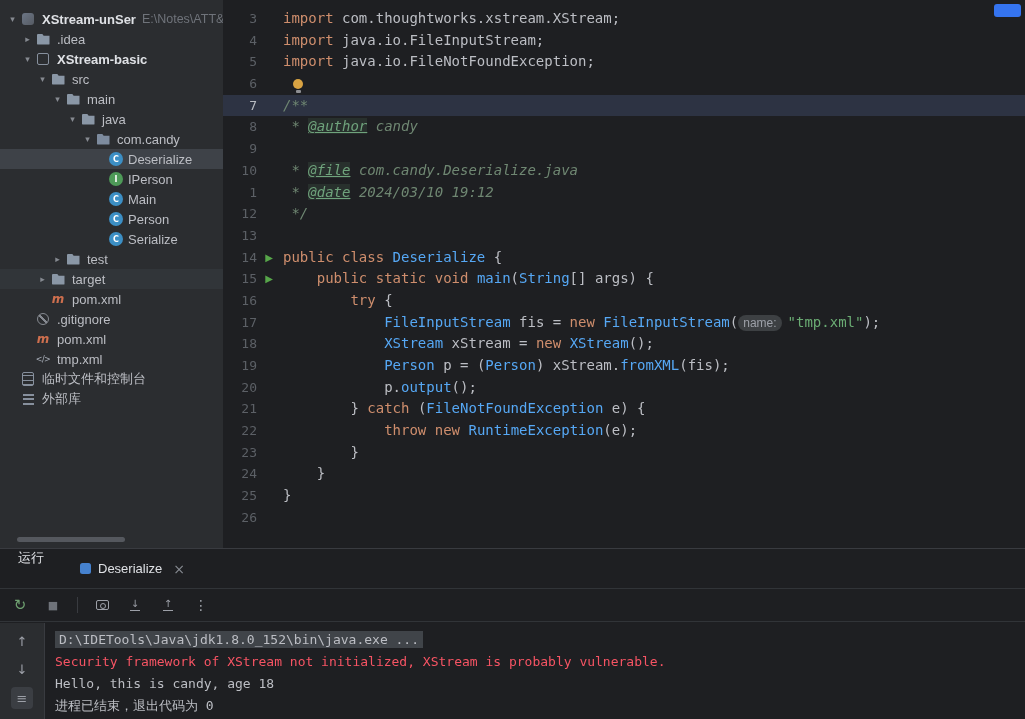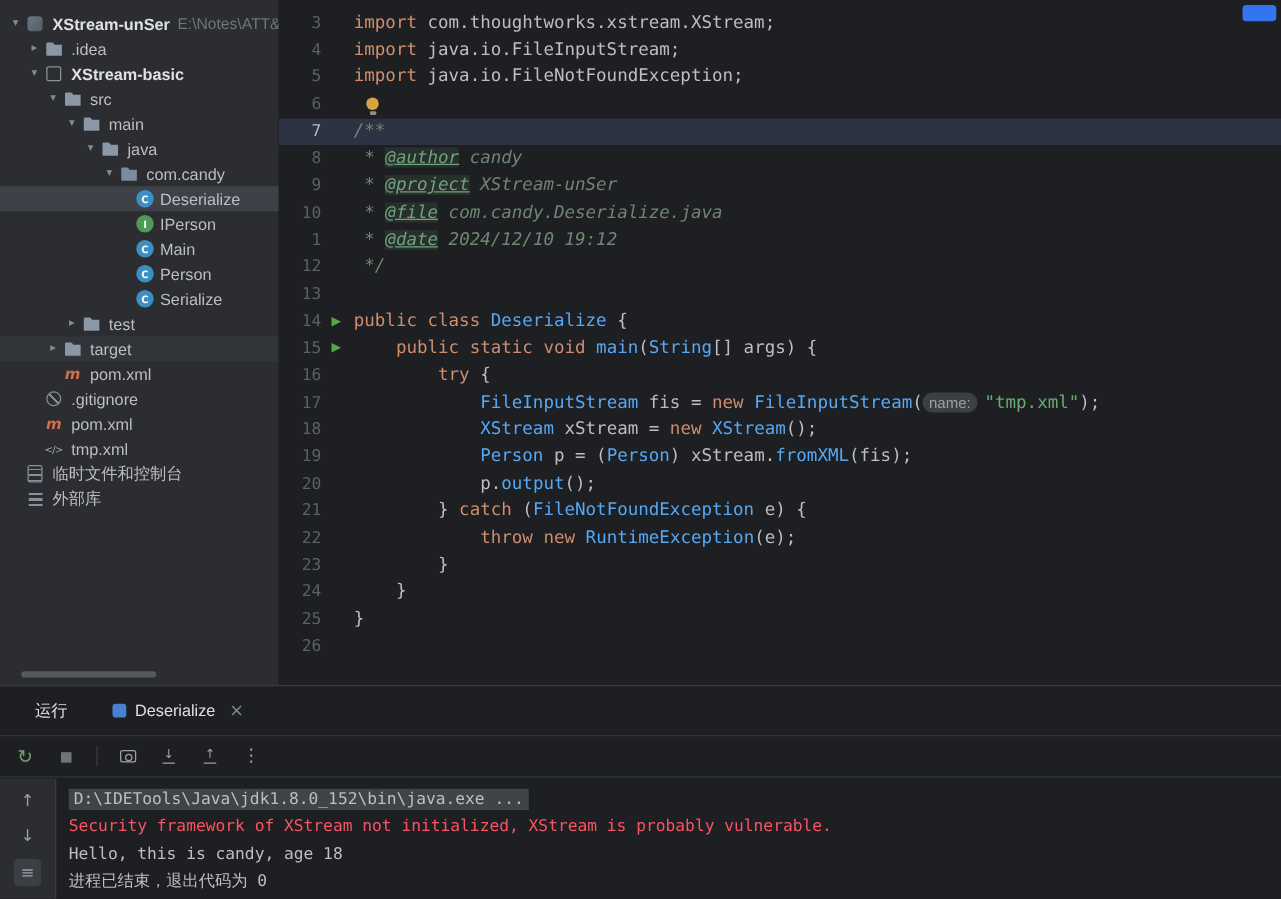--- a/index.html
+++ b/index.html
@@ -55,21 +55,21 @@
   .tk-str{color:#6AAB73}
   .tk-doc{color:#6F8772;font-style:italic}
   .tk-doctag{color:#6FA37C;font-style:italic;text-decoration:underline;background:rgba(111,163,124,.13)}
   .tk-hint{background:#3D4043;color:#9DA0A8;border-radius:8px;padding:1px 5px;font-size:12px;margin-right:6px;
     font-family:Liberation Sans, sans-serif;font-style:normal}
   .bulb{display:inline-block;width:10px;height:10px;border-radius:50%;background:#D9A343;position:relative;margin-left:10px;top:1px}
   .bulb::after{content:"";position:absolute;left:2.5px;bottom:-3.5px;width:5px;height:2.5px;background:#8E8F92;border-radius:1px}
 
   
   .run-panel{position:absolute;left:0;top:548px;right:0;bottom:0;background:#1E1F22;border-top:1px solid #393B40}
-  .rheader{height:40px;display:flex;align-items:center;padding-left:28px;border-bottom:1px solid #313438}
+  .rheader{height:40px;display:flex;padding-left:18px;border-bottom:1px solid #313438}
   .rtitle{color:#DFE1E5;font-size:13px;cursor:default}
   .rtab{display:flex;align-items:center;margin-left:30px;gap:7px;height:100%;padding:0 6px;cursor:pointer}
   .tabic{width:11px;height:11px;border-radius:2.5px;background:#4682CF;flex:none}
   .rtab-label{color:#DFE1E5;font-size:13px}
   .tabclose{color:#868A91;font-size:14px;margin-left:4px;font-family:"DejaVu Sans",sans-serif}
   .rtoolbar{height:33px;display:flex;align-items:center;padding-left:10px;gap:13px;border-bottom:1px solid #313438}
   .tbi{width:20px;display:flex;justify-content:center;align-items:center;color:#9DA0A8;cursor:pointer;font-family:"DejaVu Sans",sans-serif}
   .rerun{color:#6FA171;font-size:15px}
   .stop{color:#6F737A;font-size:11px}
   .more{font-size:14px}
@@ -205,23 +205,23 @@
 </div>
 
 <div class="editor">
   <div class="code" id="code">
       <div class="cline"><span class="lnum">3</span><span class="lmark"></span><span class="ccontent"><span class="tk-kw">import</span><span class="tk-pl"> com.thoughtworks.xstream.XStream;</span></span></div>
       <div class="cline"><span class="lnum">4</span><span class="lmark"></span><span class="ccontent"><span class="tk-kw">import</span><span class="tk-pl"> java.io.FileInputStream;</span></span></div>
       <div class="cline"><span class="lnum">5</span><span class="lmark"></span><span class="ccontent"><span class="tk-kw">import</span><span class="tk-pl"> java.io.FileNotFoundException;</span></span></div>
       <div class="cline"><span class="lnum">6</span><span class="lmark"></span><span class="ccontent"><span class="bulb"></span></span></div>
       <div class="cline cur"><span class="lnum">7</span><span class="lmark"></span><span class="ccontent"><span class="tk-doc">/**</span></span></div>
       <div class="cline"><span class="lnum">8</span><span class="lmark"></span><span class="ccontent"><span class="tk-doc"> * </span><span class="tk-doctag">@author</span><span class="tk-doc"> candy</span></span></div>
-      <div class="cline"><span class="lnum">9</span><span class="lmark"></span><span class="ccontent"><span class="tk-doc"> * </span><span class="tk-doctag">@project</span><span class="tk-doc"> XStream-unSer</span></span></div>
+      <div class="cline"><span class="lnum">9</span><span class="lmark"></span></div>
       <div class="cline"><span class="lnum">10</span><span class="lmark"></span><span class="ccontent"><span class="tk-doc"> * </span><span class="tk-doctag">@file</span><span class="tk-doc"> com.candy.Deserialize.java</span></span></div>
-      <div class="cline"><span class="lnum">1</span><span class="lmark"></span><span class="ccontent"><span class="tk-doc"> * </span><span class="tk-doctag">@date</span><span class="tk-doc"> 2024/12/10 19:12</span></span></div>
+      <div class="cline"><span class="lnum">1</span><span class="lmark"></span><span class="ccontent"><span class="tk-doc"> * </span><span class="tk-doctag">@date</span><span class="tk-doc"> 2024/03/10 19:12</span></span></div>
       <div class="cline"><span class="lnum">12</span><span class="lmark"></span><span class="ccontent"><span class="tk-doc"> */</span></span></div>
       <div class="cline"><span class="lnum">13</span><span class="lmark"></span><span class="ccontent"></span></div>
       <div class="cline"><span class="lnum">14</span><span class="lmark run">▶</span><span class="ccontent"><span class="tk-kw">public class </span><span class="tk-type">Deserialize</span><span class="tk-pl"> {</span></span></div>
       <div class="cline"><span class="lnum">15</span><span class="lmark run">▶</span><span class="ccontent"><span class="tk-pl">    </span><span class="tk-kw">public static void </span><span class="tk-fn">main</span><span class="tk-pl">(</span><span class="tk-type">String</span><span class="tk-pl">[] args) {</span></span></div>
       <div class="cline"><span class="lnum">16</span><span class="lmark"></span><span class="ccontent"><span class="tk-pl">        </span><span class="tk-kw">try</span><span class="tk-pl"> {</span></span></div>
       <div class="cline"><span class="lnum">17</span><span class="lmark"></span><span class="ccontent"><span class="tk-pl">            </span><span class="tk-type">FileInputStream</span><span class="tk-pl"> fis = </span><span class="tk-kw">new</span><span class="tk-pl"> </span><span class="tk-type">FileInputStream</span><span class="tk-pl">(</span><span class="tk-hint">name:</span><span class="tk-str">"tmp.xml"</span><span class="tk-pl">);</span></span></div>
       <div class="cline"><span class="lnum">18</span><span class="lmark"></span><span class="ccontent"><span class="tk-pl">            </span><span class="tk-type">XStream</span><span class="tk-pl"> xStream = </span><span class="tk-kw">new</span><span class="tk-pl"> </span><span class="tk-type">XStream</span><span class="tk-pl">();</span></span></div>
       <div class="cline"><span class="lnum">19</span><span class="lmark"></span><span class="ccontent"><span class="tk-pl">            </span><span class="tk-type">Person</span><span class="tk-pl"> p = (</span><span class="tk-type">Person</span><span class="tk-pl">) xStream.</span><span class="tk-fn">fromXML</span><span class="tk-pl">(fis);</span></span></div>
       <div class="cline"><span class="lnum">20</span><span class="lmark"></span><span class="ccontent"><span class="tk-pl">            p.</span><span class="tk-fn">output</span><span class="tk-pl">();</span></span></div>
       <div class="cline"><span class="lnum">21</span><span class="lmark"></span><span class="ccontent"><span class="tk-pl">        } </span><span class="tk-kw">catch</span><span class="tk-pl"> (</span><span class="tk-type">FileNotFoundException</span><span class="tk-pl"> e) {</span></span></div>

